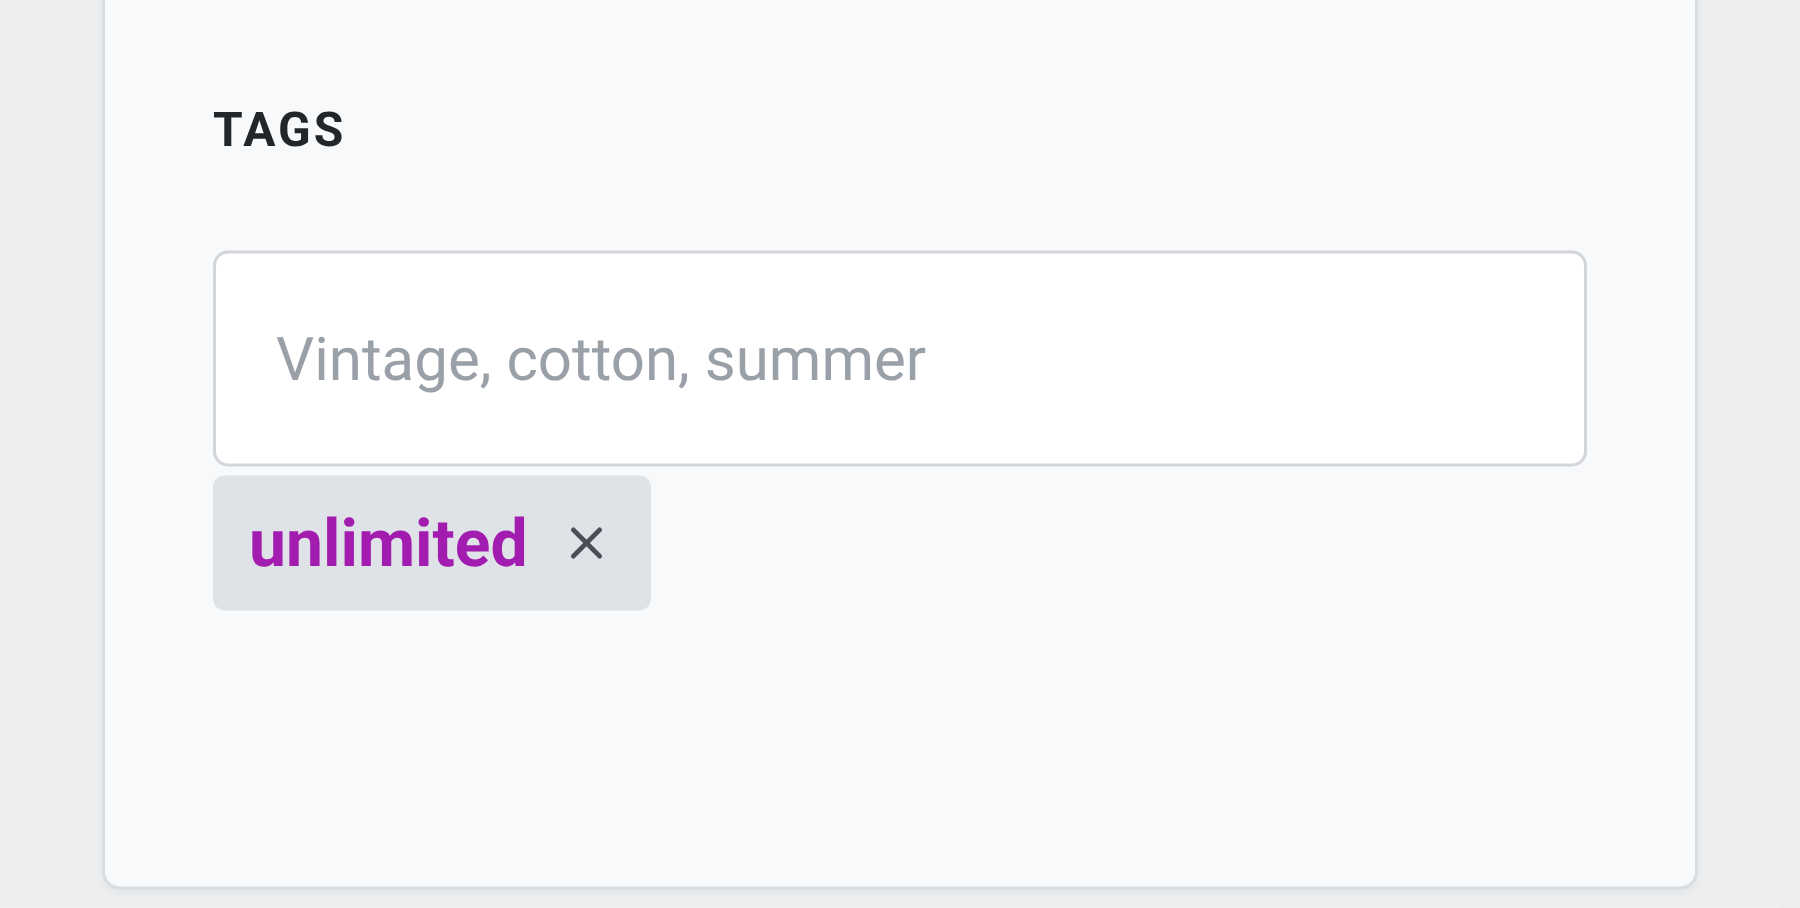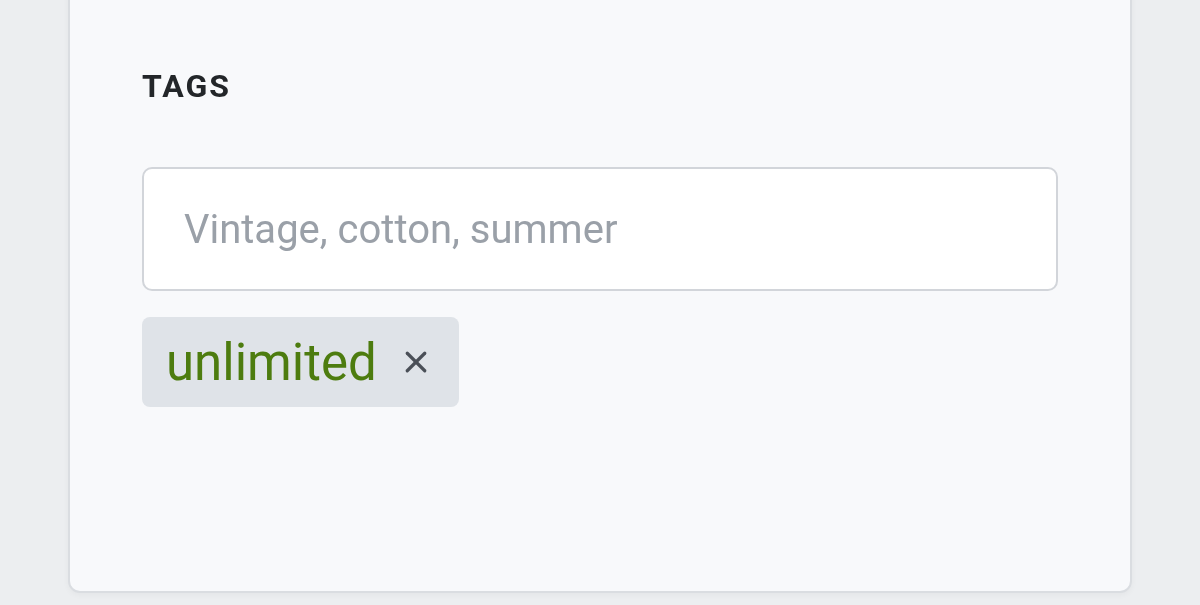--- a/index.html
+++ b/index.html
@@ -37,21 +37,21 @@
       font-size: 32px;
       font-weight: 700;
       letter-spacing: 2px;
       color: #232629;
     }
     .tag-input {
       position: absolute;
       left: 72px;
       right: 72px;
       top: 225px;
-      height: 124px;
+      height: 144px;
       background: #ffffff;
       border: 2px solid #d2d5da;
       border-radius: 10px;
       padding: 0 40px;
       display: flex;
       align-items: center;
     }
     .tag-input-placeholder {
       font-size: 40px;
       color: #9aa0a8;
@@ -63,23 +63,23 @@
       top: 375px;
       height: 90px;
       background: #dfe3e8;
       border-radius: 8px;
       display: inline-flex;
       align-items: center;
       padding: 0 24px 0 24px;
       gap: 20px;
     }
     .tag-pill-label {
-      font-size: 51px;
-      color: #4d7c0f;
-      font-weight: 400;
+      font-size: 44px;
+      color: #a21caf;
+      font-weight: 700;
     }
     .tag-pill-close {
       width: 38px;
       height: 38px;
       display: flex;
       align-items: center;
       justify-content: center;
       cursor: pointer;
     }
     .tag-pill-close svg { display: block; }

